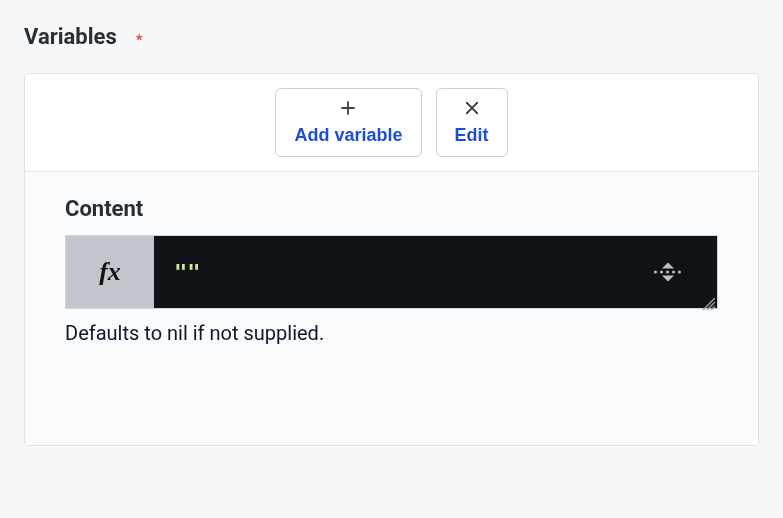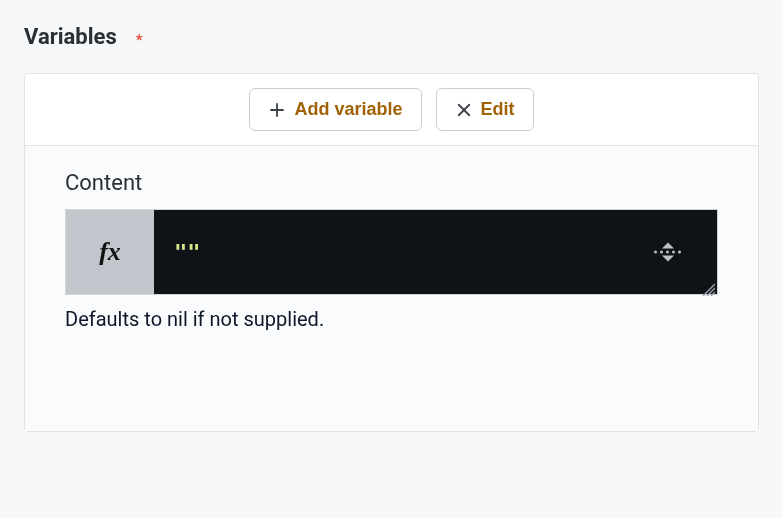--- a/index.html
+++ b/index.html
@@ -36,40 +36,41 @@
       justify-content: center;
       border-bottom: 1px solid #dfe3e6;
     }
     .btn {
       display: inline-flex;
       align-items: center;
       gap: 8px;
       padding: 10px 18px;
       font-size: 18px;
       font-weight: 600;
-      color: #a16207;
+      color: #1d4ed8;
       background: #fff;
       border: 1px solid #c9ced3;
       border-radius: 6px;
       cursor: pointer;
+      flex-direction: column;
     }
     .icon { display: inline-flex; width: 18px; height: 18px; }
     .panel-body {
       padding: 24px 40px 100px 40px;
       background: #fafbfc;
     }
     .field-label {
       font-size: 22px;
-      font-weight: 400;
+      font-weight: 700;
       color: #2a2f36;
       margin-bottom: 14px;
     }
     .expr-row {
       display: flex;
-      height: 86px;
+      height: 74px;
       border: 1px solid #d0d4d8;
     }
     .fx-cell {
       width: 88px;
       background: #c0c6cc;
       display: flex;
       align-items: center;
       justify-content: center;
       font-style: italic;
       font-family: Georgia, 'Times New Roman', serif;

